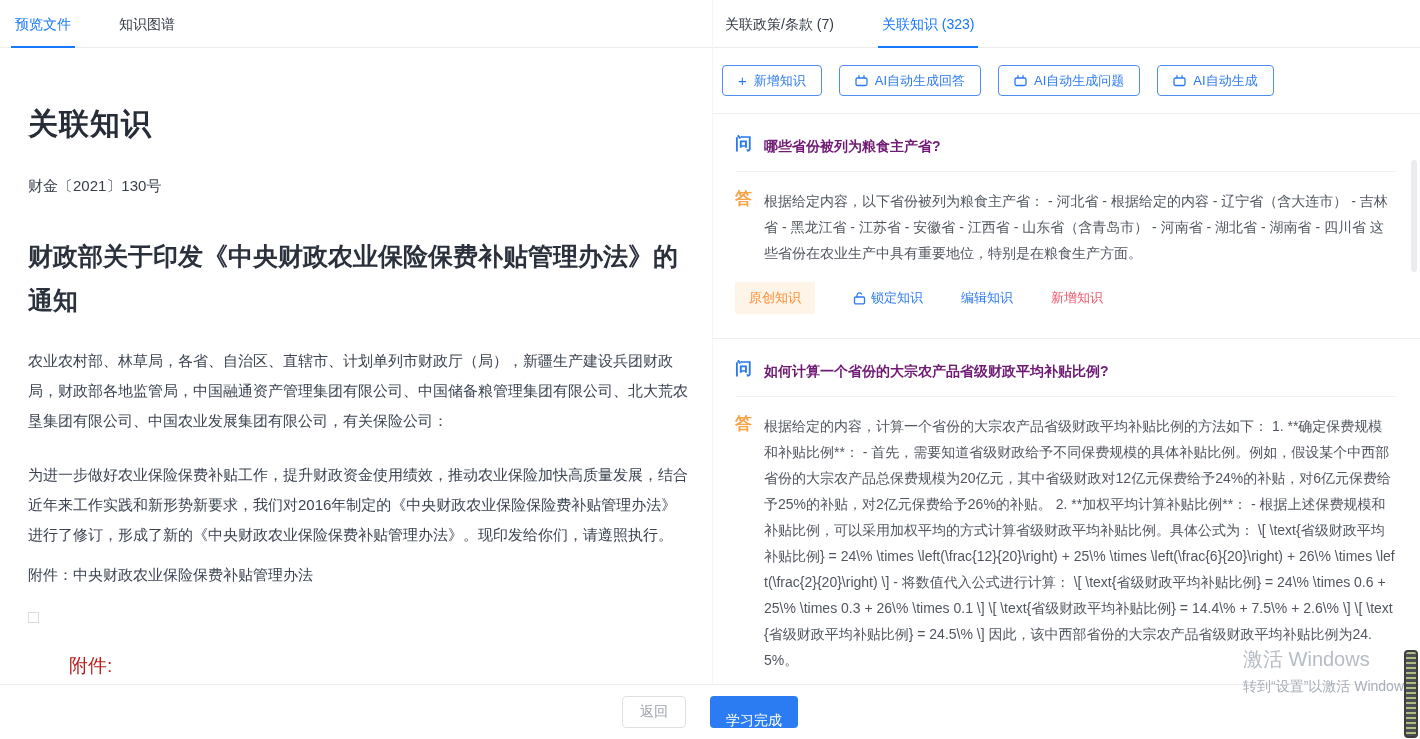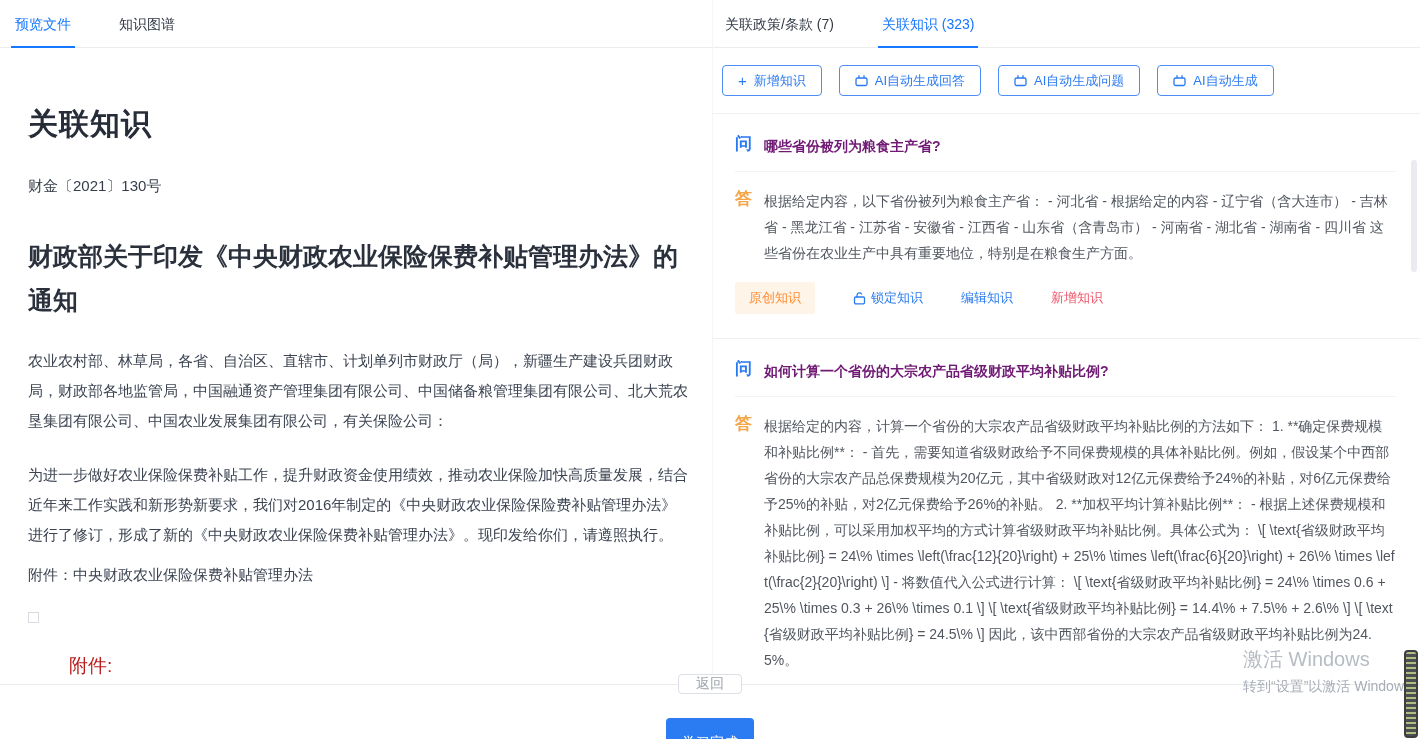--- a/index.html
+++ b/index.html
@@ -55,21 +55,21 @@
   .badge-original { color:#ff8c33; background:#fff4e8; font-size:13px; padding:7px 14px;
     border-radius:2px; }
   .link { font-size:13px; color:#2a7af0; cursor:pointer; display:inline-flex;
     align-items:center; gap:5px; }
   .link.delete { color:#ef5467; }
   .link svg { display:block; }
 
   
   .footer { position:absolute; left:0; right:0; bottom:0; height:55px; background:#fff;
     border-top:1px solid #ececec; display:flex; align-items:center; justify-content:center;
-    gap:24px; z-index:20;flex-direction:column; }
+    gap:24px; z-index:20; }
   .btn-back { width:64px; height:32px; border:1px solid #dcdfe6; border-radius:4px;
     background:#fff; color:#9ca3ad; font-size:14px; cursor:pointer; }
   .btn-complete { min-width:84px; height:32px; border:none; border-radius:4px;
     background:#2b7bf3; color:#fff; font-size:14px; padding:16px 16px; cursor:pointer; }
 
   
   .watermark { position:absolute; z-index:40; pointer-events:none;
     color:rgba(158,165,175,0.75); }
   .wm-line1 { position:absolute; left:1243px; top:646px; font-size:20px; white-space:nowrap; }
   .wm-line2 { position:absolute; left:1243px; top:678px; font-size:14px;

